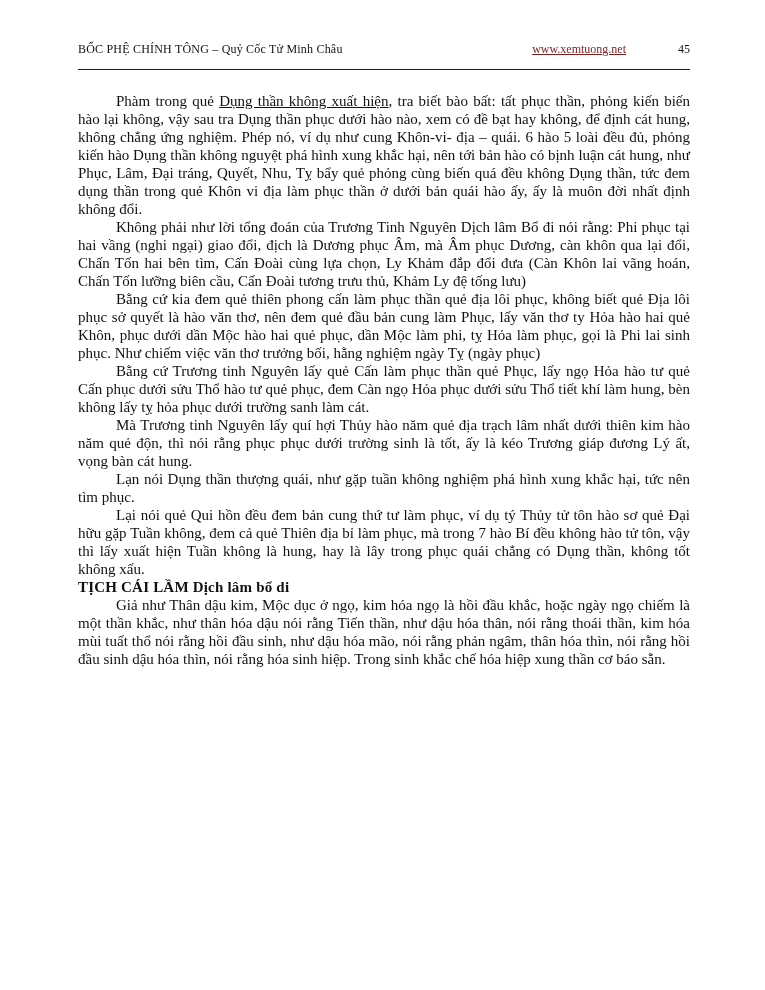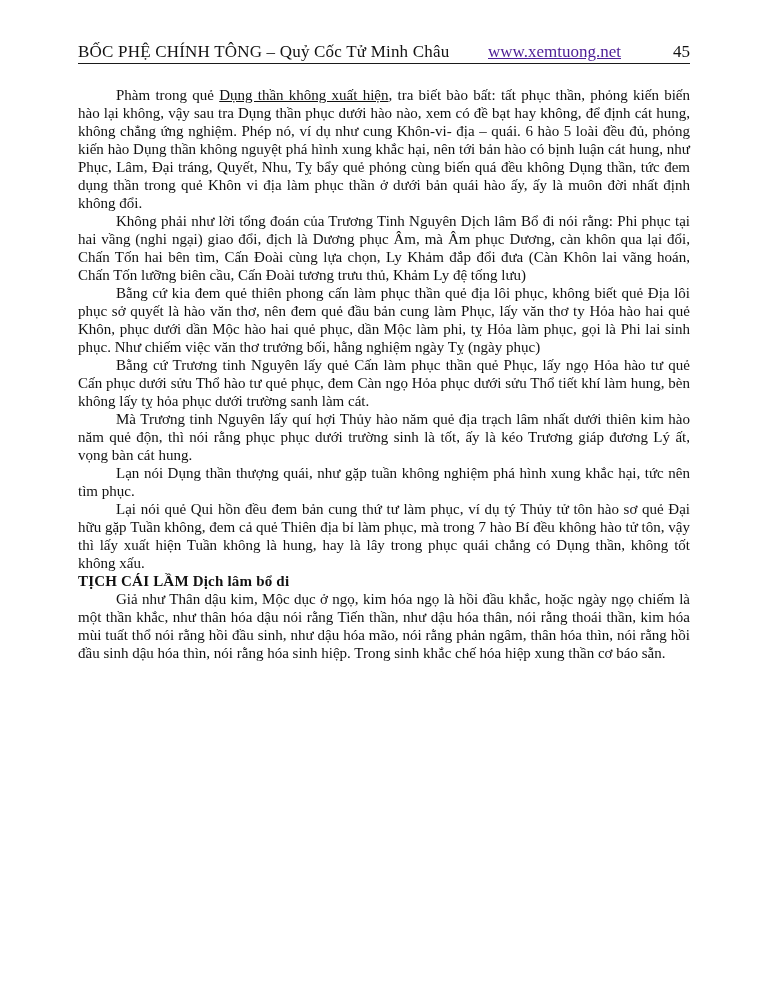--- a/index.html
+++ b/index.html
@@ -14,29 +14,29 @@
   }
   .page {
     width: 765px;
     height: 990px;
     background: #ffffff;
     padding: 42px 75px 0 78px;
   }
   .header {
     display: flex;
     align-items: flex-end;
-    font-size: 17px;
-    padding-bottom: 1px;
+    font-size: 12px;
+    padding-bottom: 12px;
     border-bottom: 1.5px solid #1a1a1a;
     white-space: nowrap;
   }
   .header .title { flex: 1 1 auto; letter-spacing: 0.2px; }
   .header .url {
     text-decoration: underline;
-    color: #4c1d95;
+    color: #7f1d1d;
     margin-right: 52px;
   }
   .header .pagenum { text-align: right; }
   .body-text {
     padding-top: 22px;
     font-size: 15px;
     line-height: 18px;
     text-align: justify;
     width: 612px;
   }

